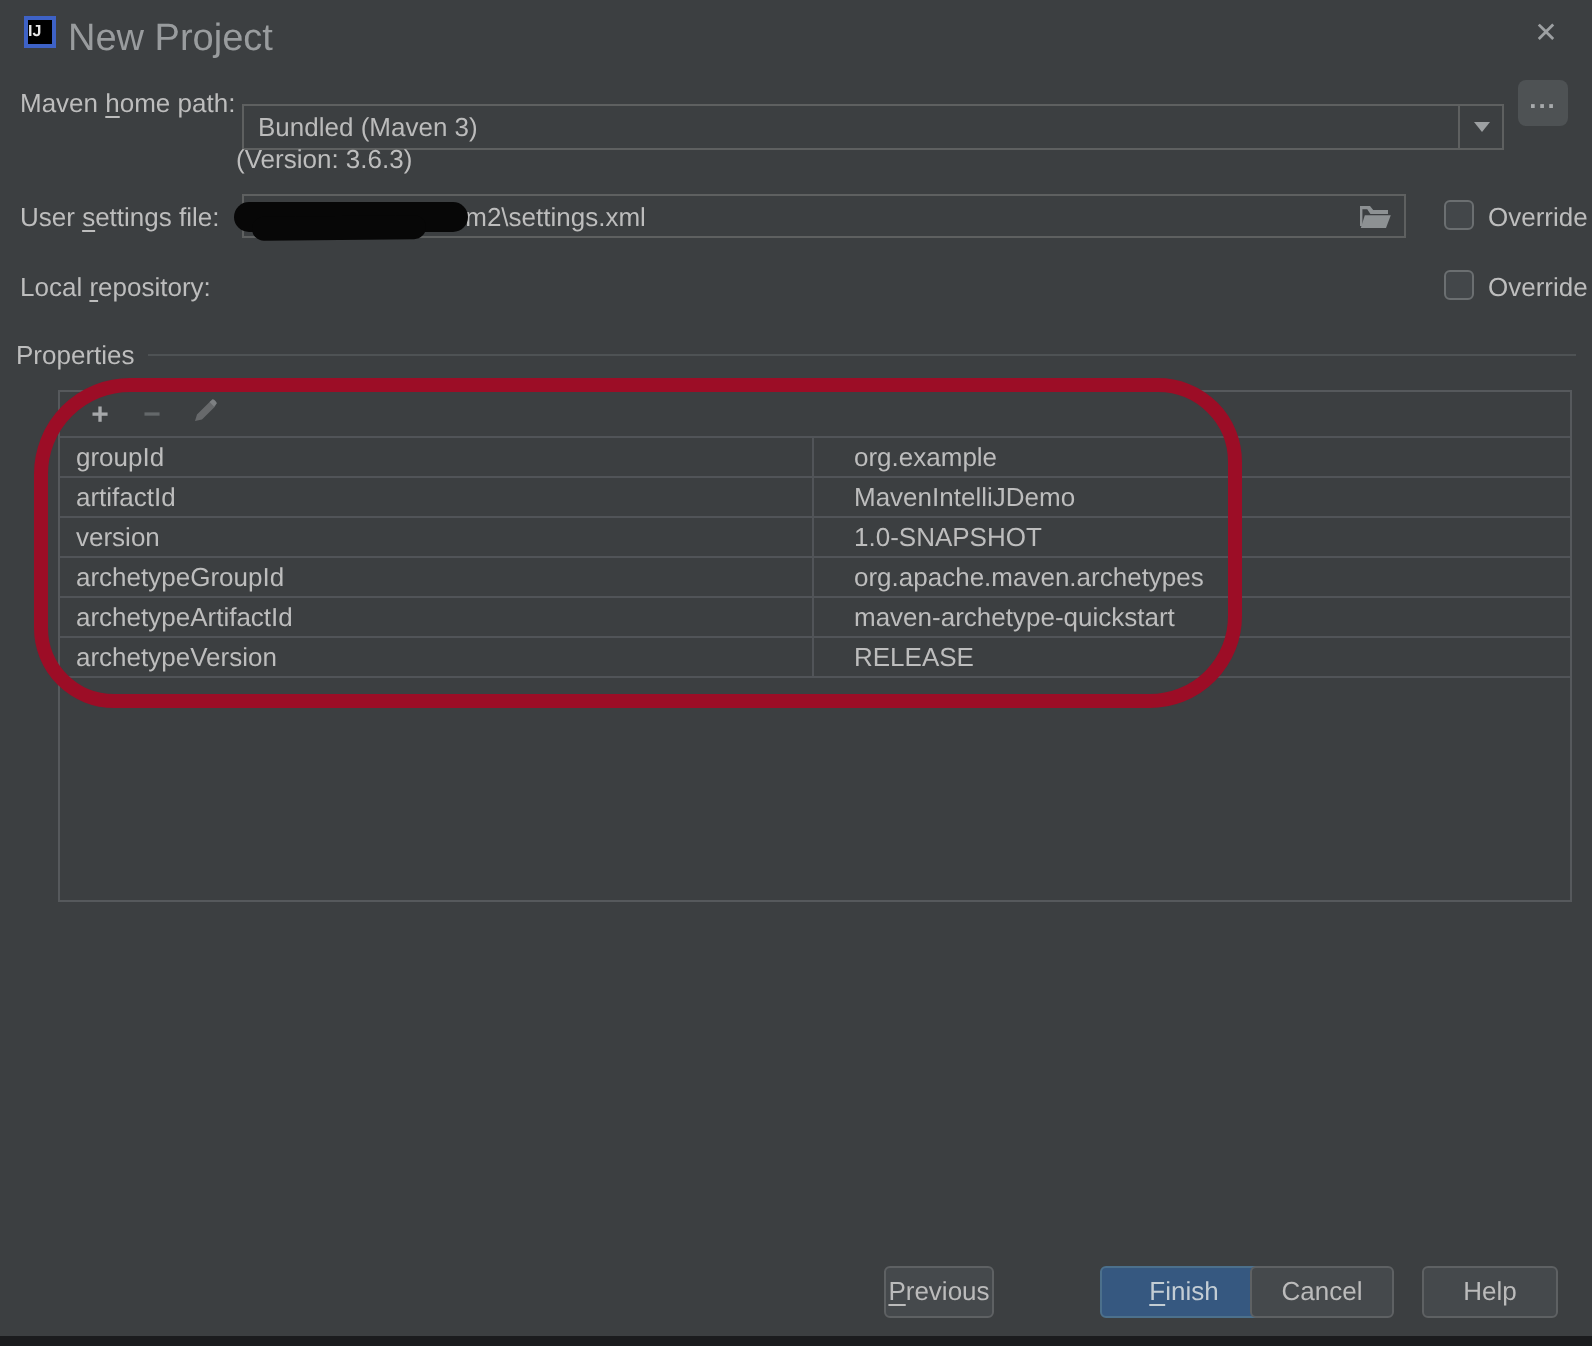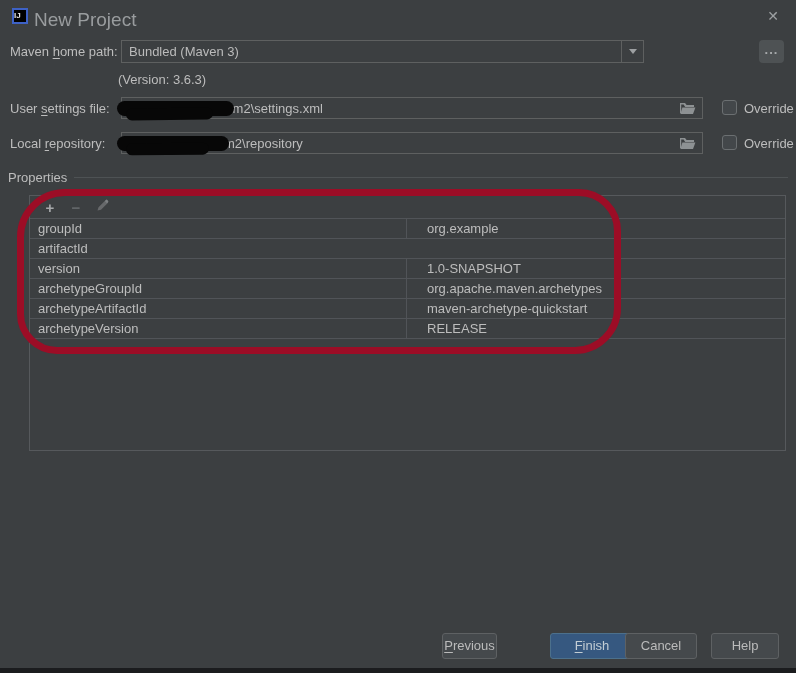--- a/index.html
+++ b/index.html
@@ -21,21 +21,21 @@
   #title{left:34px;top:9px;color:#999c9e;font-size:19px;}
   #close{
     left:763px;top:6px;width:20px;height:20px;line-height:20px;text-align:center;
     color:#9da0a2;font-size:14px;cursor:default;
   }
   
   .lbl{color:#bdbdbd;}
   .mn{text-decoration:underline;text-underline-offset:2px;}
   
   #combo{
-    left:121px;top:40px;width:523px;height:23px;
+    left:121px;top:52px;width:631px;height:23px;
     border:1px solid #5e6060;box-sizing:border-box;background:#3c3f41;
     display:flex;align-items:center;
   }
   #combo .val{padding-left:7px;flex:1;}
   #combo .arrowbox{
     width:21px;height:100%;border-left:1px solid #5e6060;
     display:flex;align-items:center;justify-content:center;
   }
   .tri-down{
     width:0;height:0;border-left:4px solid transparent;border-right:4px solid transparent;
@@ -133,30 +133,20 @@
         <path d="M1 1h5l1.6 2H15v2H6.2L4.6 2.6H2.2V11H1z" fill="#8d9193"></path>
         <path d="M3.4 5.6h13L14 12H1.4z" fill="#8d9193"></path>
       </svg>
     </span>
   </div>
   <div class="checkbox" style="left:722px;top:100px;"></div>
   <div class="ovr" style="top:101px;">Override</div>
 
   <div class="abs lbl" style="left:10px;top:136px;">
     <span>Local </span><span class="mn">r</span><span>epository:</span>
-  </div>
-  <div class="field" style="top:132px;">
-    <span class="redact" style="left:-5px;width:112px;"></span>
-    <span class="txt" style="margin-left:102px;">m2\repository</span>
-    <span class="folder">
-      <svg width="17" height="13" viewBox="0 0 17 13">
-        <path d="M1 1h5l1.6 2H15v2H6.2L4.6 2.6H2.2V11H1z" fill="#8d9193"></path>
-        <path d="M3.4 5.6h13L14 12H1.4z" fill="#8d9193"></path>
-      </svg>
-    </span>
   </div>
   <div class="checkbox" style="left:722px;top:135px;"></div>
   <div class="ovr" style="top:136px;">Override</div>
 
   <div class="abs" id="props-label">Properties</div>
   <div class="abs" id="props-line"></div>
 
   <div class="abs" id="ptable">
     <div id="ptoolbar">
       <span class="tb icon-add">+</span>
@@ -168,20 +158,21 @@
         </svg>
       </span>
     </div>
 
     <div class="prow">
       <span class="k">groupId</span>
       <span class="v">org.example</span>
     </div>
     <div class="prow">
       <span class="k">artifactId</span>
+      <span class="v">MavenIntelliJDemo</span>
     </div>
     <div class="prow">
       <span class="k">version</span>
       <span class="v">1.0-SNAPSHOT</span>
     </div>
     <div class="prow">
       <span class="k">archetypeGroupId</span>
       <span class="v">org.apache.maven.archetypes</span>
     </div>
     <div class="prow">

